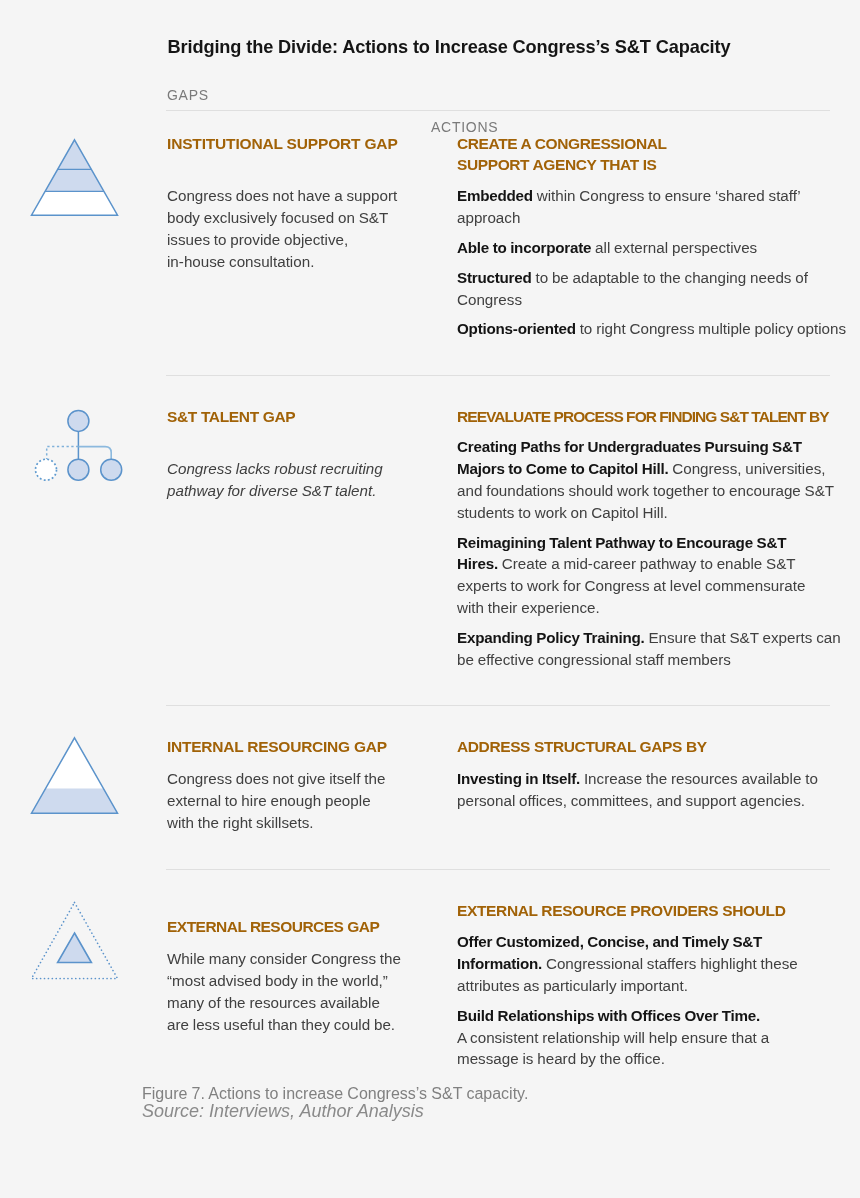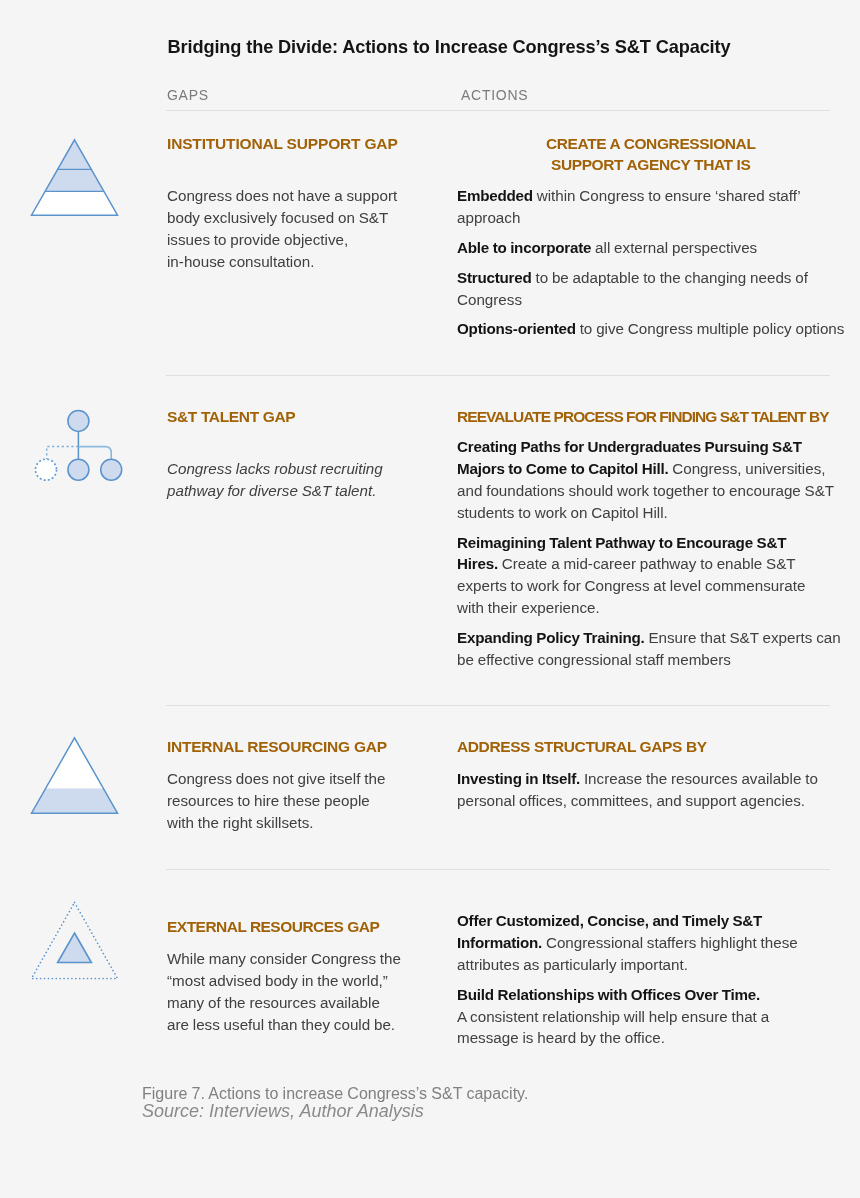--- a/index.html
+++ b/index.html
@@ -6,21 +6,21 @@
   body{width:860px;height:1198px;background:#f5f5f5;will-change:transform;
        font-family:"Liberation Sans",sans-serif;
        -webkit-font-smoothing:antialiased;}
   .page{position:relative;width:860px;height:1198px;overflow:hidden;background:#f5f5f5;}
 
   .title{position:absolute;left:167.5px;top:38px;font-size:18.2px;font-weight:bold;
          color:#151515;letter-spacing:-0.12px;white-space:nowrap;line-height:1;}
 
   .colhead{position:absolute;top:88px;font-size:14.0px;color:#7a7a7a;letter-spacing:0.72px;line-height:1;}
   .colhead.g{left:167px;}
-  .colhead.a{left:461px;}
+  .colhead.a{left:431px;margin-top:32px;}
 
   .rule{position:absolute;left:166px;width:664px;height:1px;background:#dfdfdf;}
 
   .gapcol{position:absolute;left:167px;}
   .actcol{position:absolute;left:457px;}
 
   .hd{color:#a16207;font-size:15.5px;font-weight:bold;letter-spacing:-0.39px;
       line-height:21px;margin:0;white-space:nowrap;}
   .bd{color:#404040;font-size:15.2px;line-height:21.8px;margin:0;
       word-spacing:-0.4px;}
@@ -77,61 +77,62 @@
         </svg></div>
     </div>
   <div id="cols">
       <div class="gapcol" style="top: 132.6px;">
         <div class="hd" style="letter-spacing: -0.17px;"><span>INSTITUTIONAL SUPPORT GAP</span></div>
         <div class="bd" style="margin-top: 31.8px;">
           <p><span>Congress does not have a support</span><br><span>body exclusively focused on S&amp;T</span><br><span>issues to provide objective,</span><br><span>in-house consultation.</span></p>
         </div>
       </div>
       <div class="actcol" style="top: 132.6px;">
-        <div class="hd" style="letter-spacing: -0.39px; text-align: center;"><span>CREATE A CONGRESSIONAL</span><br><span>SUPPORT AGENCY THAT IS</span></div>
+        <div class="hd" style="letter-spacing: -0.39px;"><span>CREATE A CONGRESSIONAL</span><br><span>SUPPORT AGENCY THAT IS</span></div>
         <div class="bd" style="margin-top: 10.8px;">
           <p><b>Embedded</b><span> within Congress to ensure ‘shared staff’</span><br><span>approach</span></p>
           <p><b>Able to incorporate</b><span> all external perspectives</span></p>
           <p><b>Structured</b><span> to be adaptable to the changing needs of</span><br><span>Congress</span></p>
-          <p><b>Options-oriented</b><span> to give Congress multiple policy options</span></p>
+          <p><b>Options-oriented</b><span> to right Congress multiple policy options</span></p>
         </div>
       </div>
       <div class="gapcol" style="top: 405.6px;">
         <div class="hd" style="letter-spacing: -0.35px;"><span>S&amp;T TALENT GAP</span></div>
         <div class="bd" style="margin-top: 31.8px; font-style: italic;">
           <p><span>Congress lacks robust recruiting</span><br><span>pathway for diverse S&amp;T talent.</span></p>
         </div>
       </div>
       <div class="actcol" style="top: 405.6px;">
         <div class="hd" style="letter-spacing: -0.95px;"><span>REEVALUATE PROCESS FOR FINDING S&amp;T TALENT BY</span></div>
         <div class="bd" style="margin-top: 9.8px;">
           <p><b>Creating Paths for Undergraduates Pursuing S&amp;T</b><br><b>Majors to Come to Capitol Hill.</b><span> Congress, universities,</span><br><span>and foundations should work together to encourage S&amp;T</span><br><span>students to work on Capitol Hill.</span></p>
           <p><b>Reimagining Talent Pathway to Encourage S&amp;T</b><br><b>Hires.</b><span> Create a mid-career pathway to enable S&amp;T</span><br><span>experts to work for Congress at level commensurate</span><br><span>with their experience.</span></p>
           <p><b>Expanding Policy Training.</b><span> Ensure that S&amp;T experts can</span><br><span>be effective congressional staff members</span></p>
         </div>
       </div>
       <div class="gapcol" style="top: 735.6px;">
         <div class="hd" style="letter-spacing: -0.24px;"><span>INTERNAL RESOURCING GAP</span></div>
         <div class="bd" style="margin-top: 11.8px;">
-          <p><span>Congress does not give itself the</span><br><span>resources to hire these people</span><br><span>with the right skillsets.</span></p>
+          <p><span>Congress does not give itself the</span><br><span>external to hire enough people</span><br><span>with the right skillsets.</span></p>
         </div>
       </div>
       <div class="actcol" style="top: 735.6px;">
         <div class="hd" style="letter-spacing: -0.39px;"><span>ADDRESS STRUCTURAL GAPS BY</span></div>
         <div class="bd" style="margin-top: 11.8px;">
           <p><b>Investing in Itself.</b><span> Increase the resources available to</span><br><span>personal offices, committees, and support agencies.</span></p>
         </div>
       </div>
       <div class="gapcol" style="top: 899.6px; margin-top: 16px;">
         <div class="hd" style="letter-spacing: -0.52px;"><span>EXTERNAL RESOURCES GAP</span></div>
         <div class="bd" style="margin-top: 11.8px;">
           <p><span>While many consider Congress the</span><br><span>“most advised body in the world,”</span><br><span>many of the resources available</span><br><span>are less useful than they could be.</span></p>
         </div>
       </div>
       <div class="actcol" style="top: 899.6px;">
+        <div class="hd" style="letter-spacing: -0.36px;"><span>EXTERNAL RESOURCE PROVIDERS SHOULD</span></div>
         <div class="bd" style="margin-top: 10.8px;">
           <p><b>Offer Customized, Concise, and Timely S&amp;T</b><br><b>Information.</b><span> Congressional staffers highlight these</span><br><span>attributes as particularly important.</span></p>
           <p><b>Build Relationships with Offices Over Time.</b><br><span>A consistent relationship will help ensure that a</span><br><span>message is heard by the office.</span></p>
         </div>
       </div>
     </div>
 
   <div class="cap" style="top:1085px">
     <div class="fig">Figure 7. Actions to increase Congress’s S&amp;T capacity.</div>
     <div class="src">Source: Interviews, Author Analysis</div>

